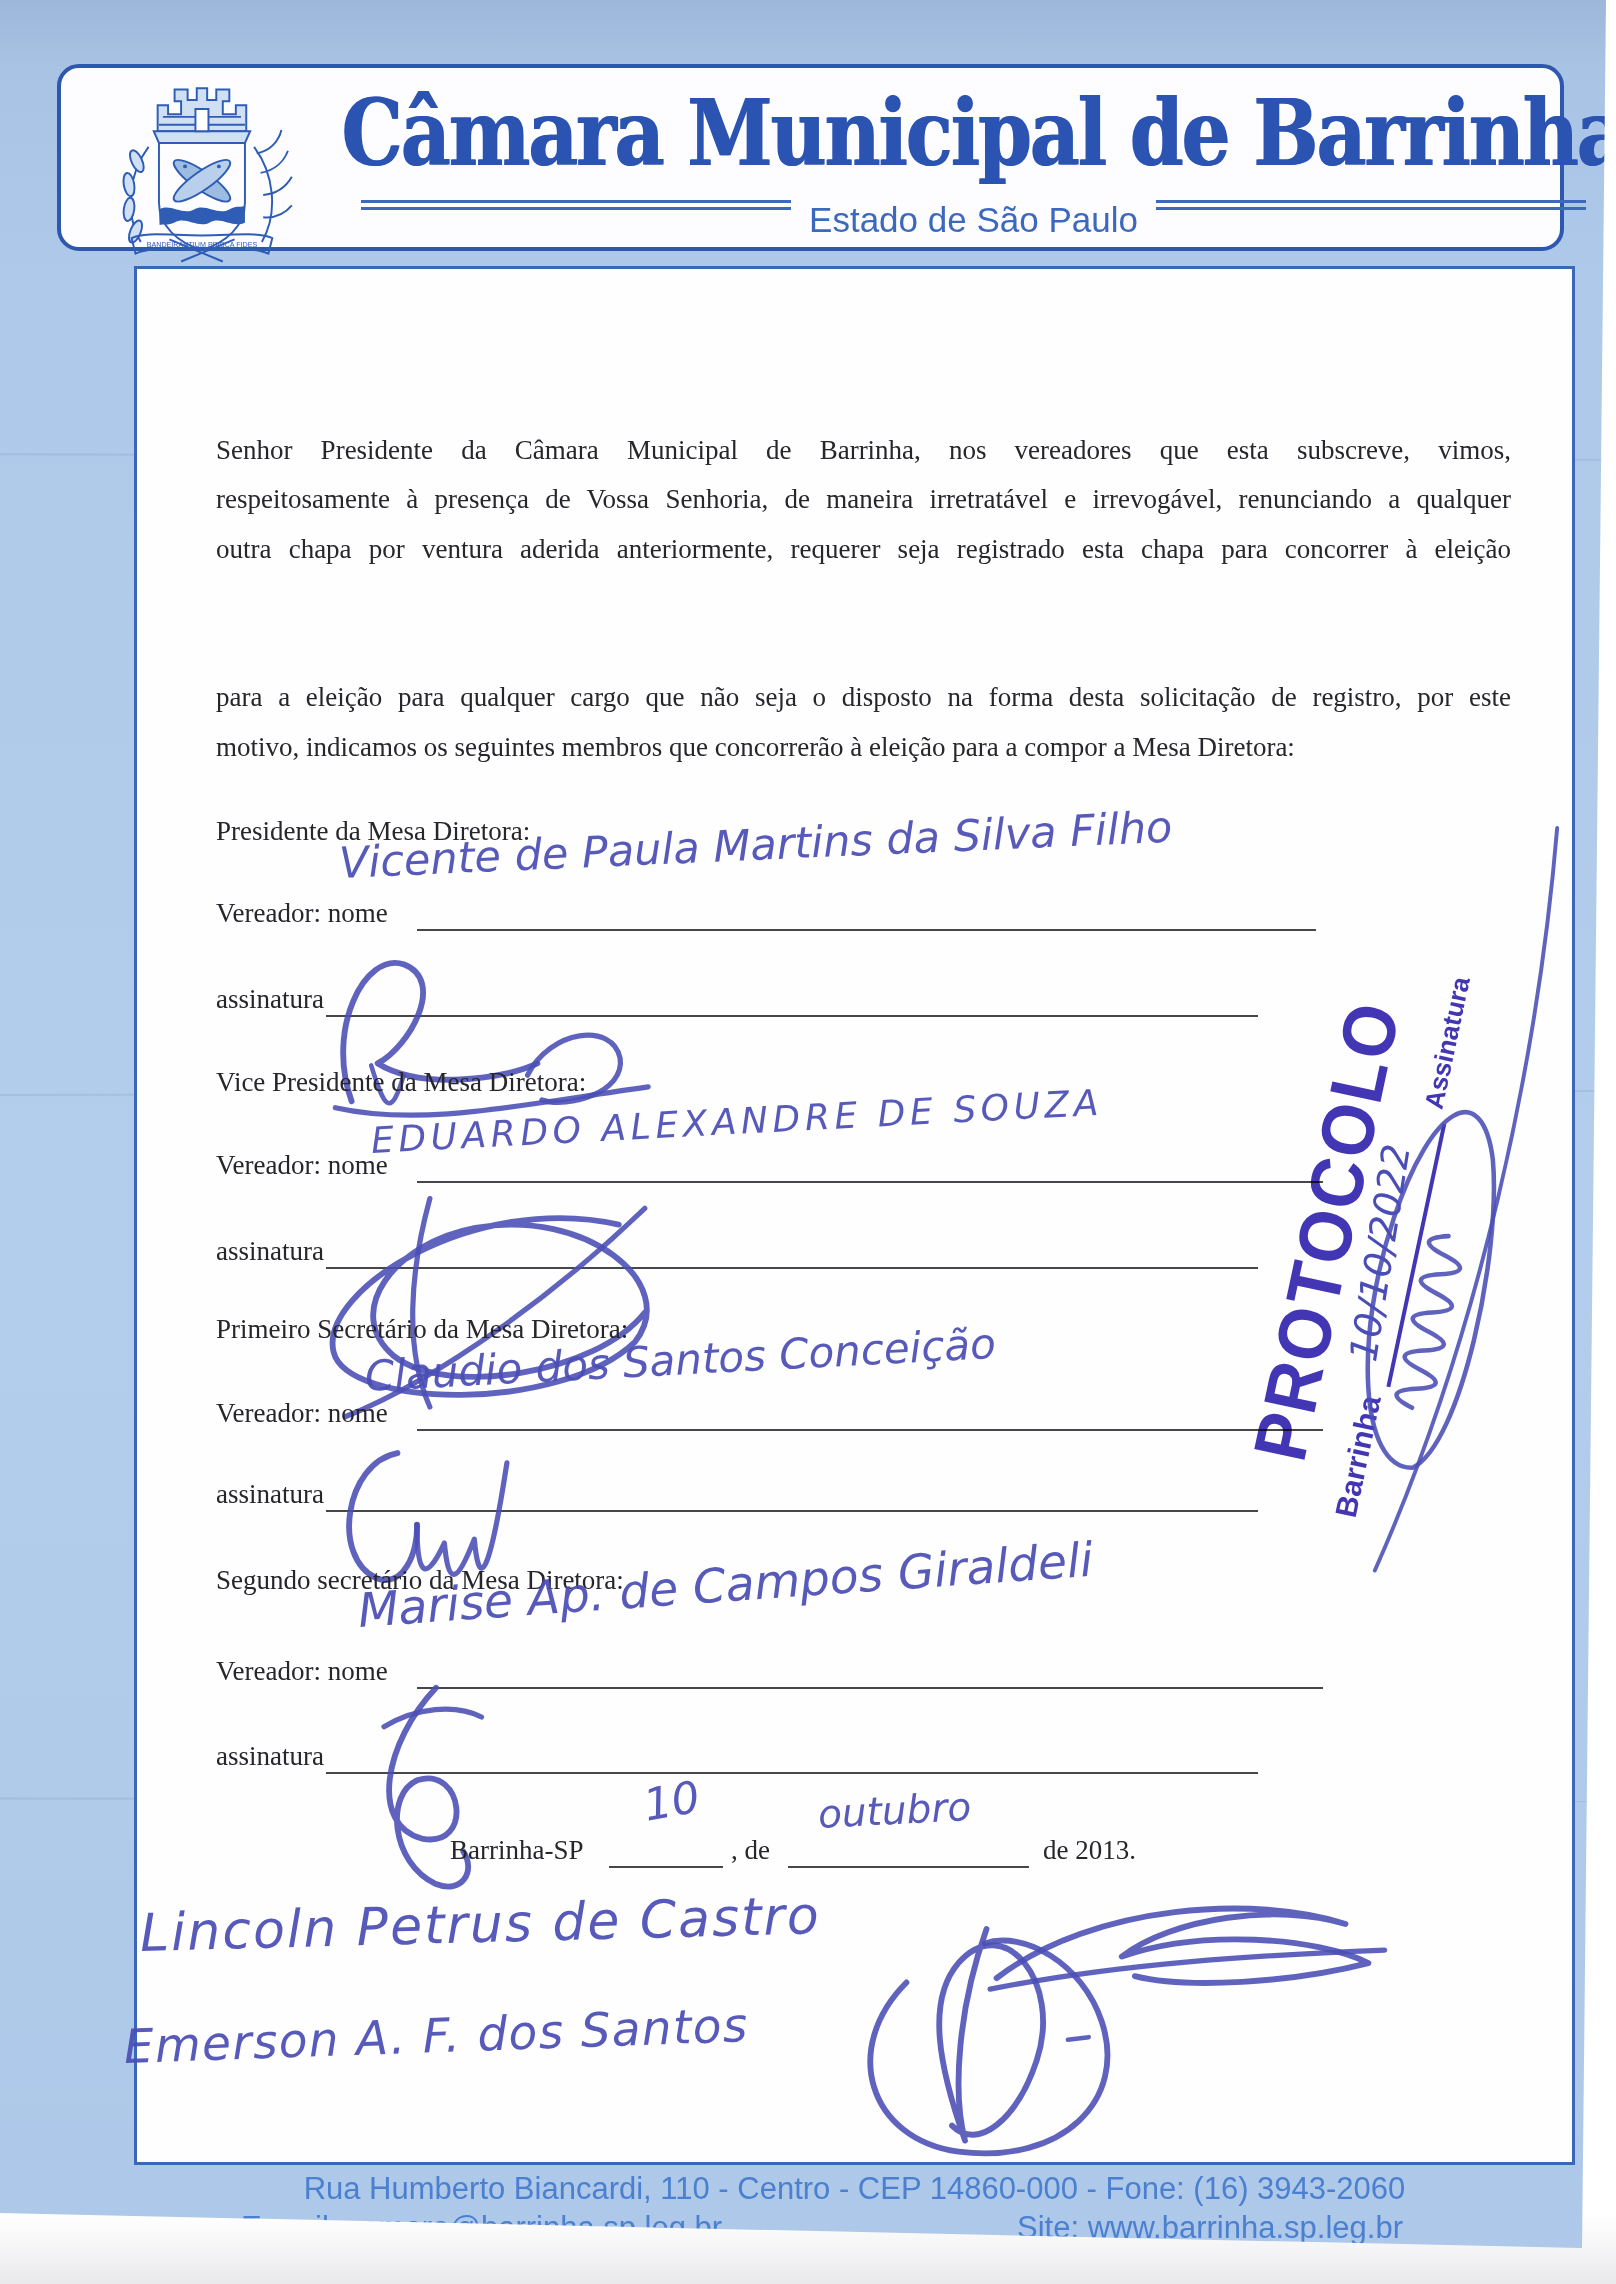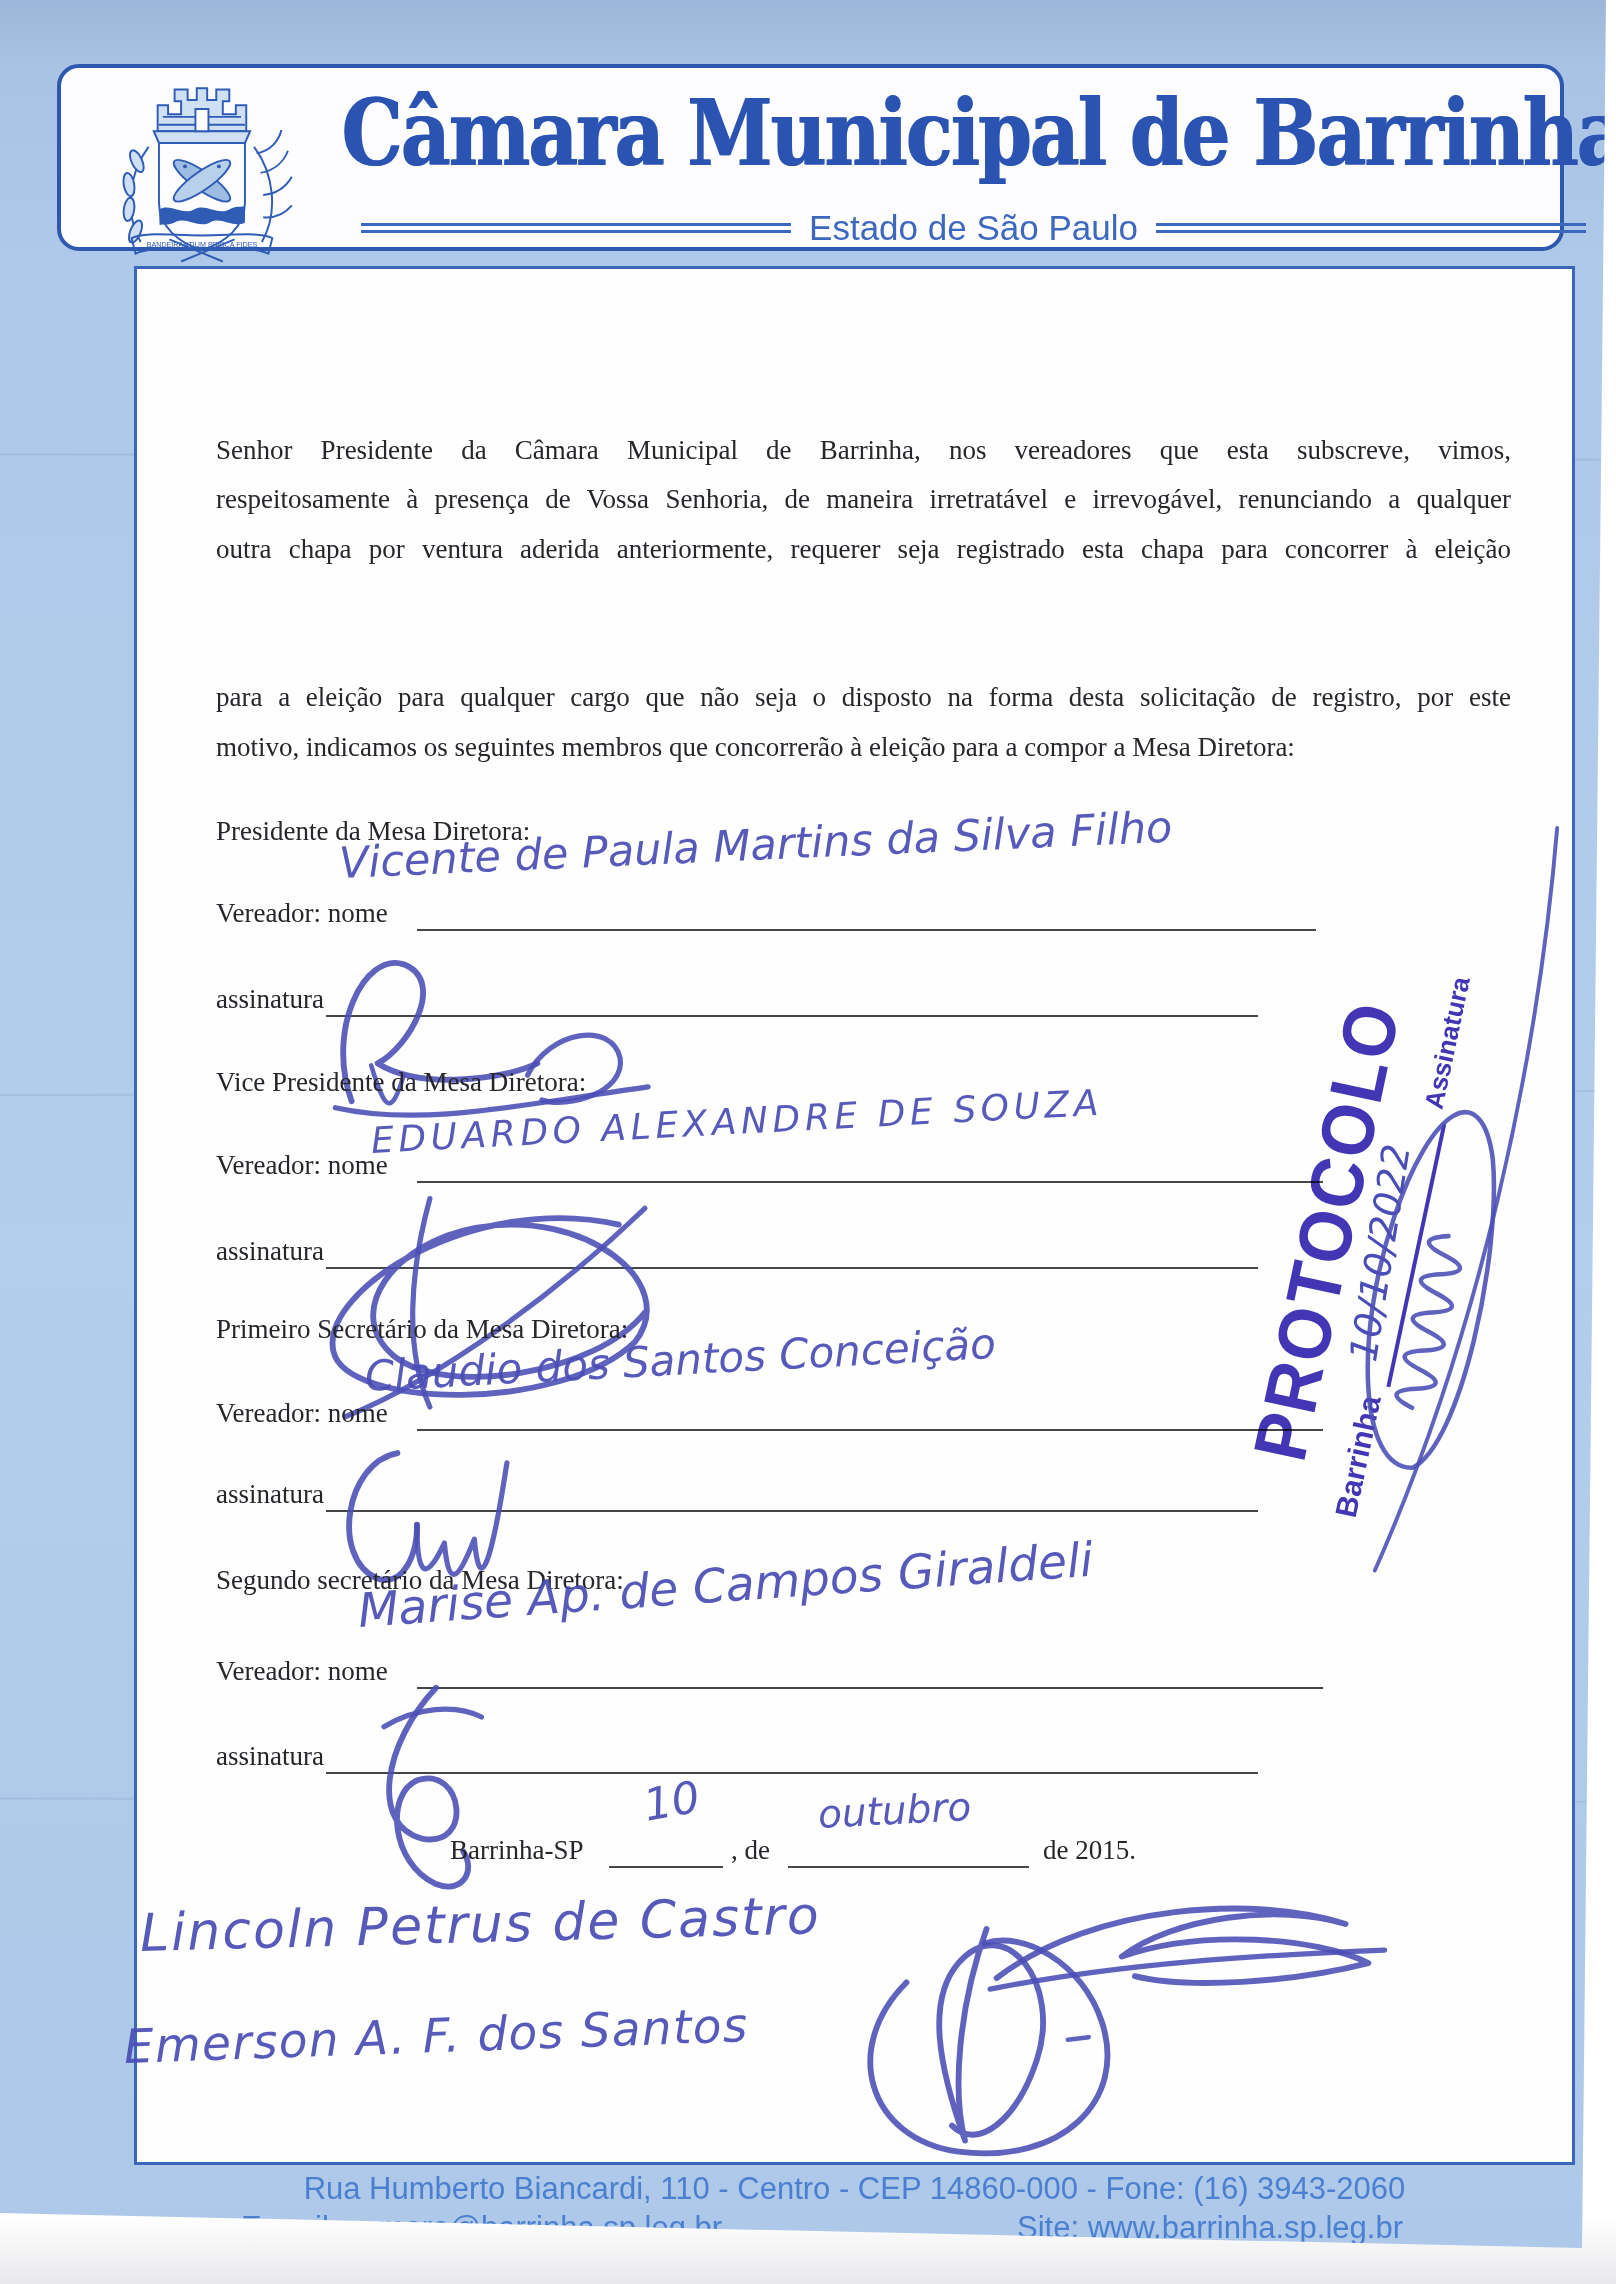--- a/index.html
+++ b/index.html
@@ -20,21 +20,21 @@
     background:#fdfdff;border:4.6px solid #2e58b0;border-radius:22px;box-sizing:border-box;
   }
   .coa{position:absolute;left:25px;top:6.5px;width:228px;height:188px;}
   .org-title{
     position:absolute;left:280px;top:11.7px;width:1206px;text-align:center;
     font-family:"DejaVu Serif",serif;font-weight:bold;font-size:77px;color:#2b53b2;
     letter-spacing:-2px;transform:scaleY(1.18);transform-origin:top center;
     text-shadow:1.3px 0 0 #2b53b2;white-space:nowrap;
   }
   .subtitle-row{
-    position:absolute;left:300px;top:140px;width:1225px;display:flex;align-items:center;
+    position:absolute;left:300px;top:132px;width:1225px;display:flex;
   }
   .dline{flex:1;height:10.4px;box-sizing:border-box;border-top:3.3px solid #3c68be;border-bottom:3.3px solid #3c68be;}
   .subtitle-text{
     padding:0 18px;font-family:"Liberation Sans",sans-serif;font-size:35px;color:#3c68be;white-space:nowrap;
   }
   
   .main-box{
     position:absolute;left:134px;top:266px;width:1441px;height:1899px;
     background:#fefeff;border:3.3px solid #3a67b8;box-sizing:border-box;
   }
@@ -197,21 +197,21 @@
   <div class="ink" style="left:358px;top:1583px;font-size:47px;transform:rotate(-4deg);">Marise Ap. de Campos Giraldeli</div>
   <svg class="sig" style="left:345px;top:1668px;" width="169" height="241" viewBox="0 0 260 370">
     <path stroke-width="9" d="M140,30 C60,115 38,240 118,262 C198,278 182,150 112,172 C62,192 70,300 140,332 C180,348 202,312 182,282"></path>
     <path stroke-width="8" d="M60,90 C110,60 170,55 210,75"></path>
   </svg>
 
   <div class="label typed" style="left:450px;top:1835px;">Barrinha-SP</div>
   <div class="fill-line" style="left:609px;top:1835px;width:114px;"></div>
   <div class="label typed" style="left:731px;top:1835px;">, de</div>
   <div class="fill-line" style="left:788px;top:1835px;width:241px;"></div>
-  <div class="label typed" style="left:1043px;top:1835px;">de 2015.</div>
+  <div class="label typed" style="left:1043px;top:1835px;">de 2013.</div>
   <div class="ink" style="left:644px;top:1780px;font-size:44px;transform:rotate(-10deg);">10</div>
   <div class="ink" style="left:818px;top:1792px;font-size:39px;transform:rotate(-3deg);">outubro</div>
 
   <div class="ink" style="left:140px;top:1903px;font-size:52px;transform:rotate(-1.5deg);letter-spacing:2px;">Lincoln Petrus de Castro</div>
   <svg class="sig" style="left:977px;top:1877px;" width="424" height="150" viewBox="0 0 650 230">
     <path stroke-width="9" d="M30,155 C180,40 430,28 565,72 C462,40 300,62 222,122 C342,80 520,92 600,132 C482,162 322,172 242,152"></path>
     <path stroke-width="8" d="M20,172 C220,132 430,120 625,112"></path>
   </svg>
   <div class="ink" style="left:124px;top:2019px;font-size:47px;transform:rotate(-2deg);letter-spacing:1.3px;">Emerson A. F. dos Santos</div>
   <svg class="sig" style="left:788px;top:1903px;" width="371" height="267" viewBox="0 0 570 410">

